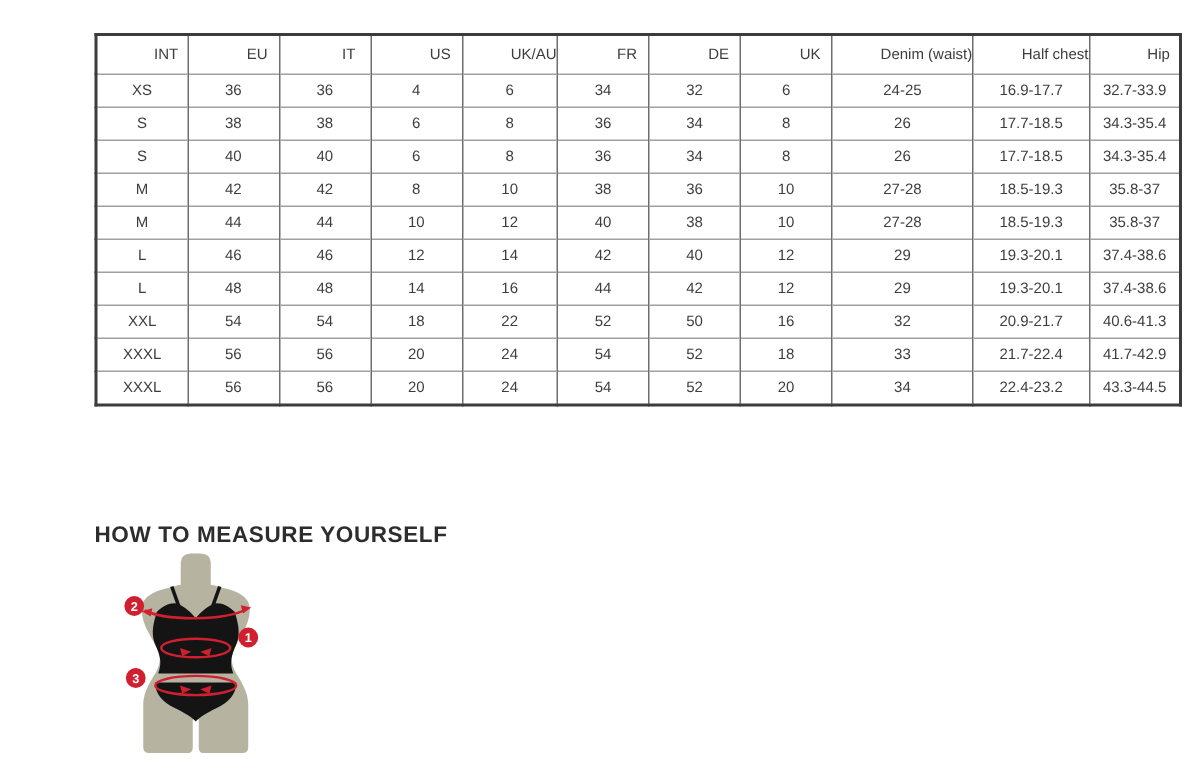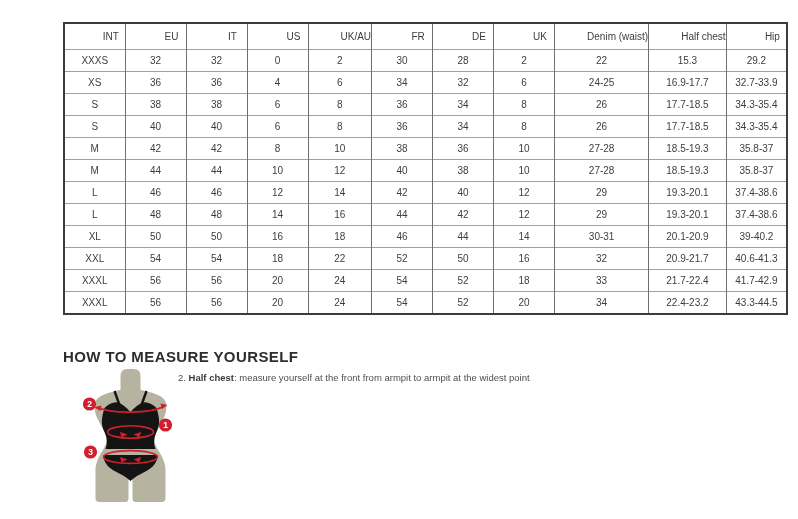--- a/index.html
+++ b/index.html
@@ -61,33 +61,20 @@
         <th>FR</th>
         <th>DE</th>
         <th>UK</th>
         <th>Denim (waist)</th>
         <th>Half chest</th>
         <th>Hip</th>
       </tr>
   </thead>
   <tbody>
       <tr>
-        <td>XXXS</td>
-        <td>32</td>
-        <td>32</td>
-        <td>0</td>
-        <td>2</td>
-        <td>30</td>
-        <td>28</td>
-        <td>2</td>
-        <td>22</td>
-        <td>15.3</td>
-        <td>29.2</td>
-      </tr>
-      <tr>
         <td>XS</td>
         <td>36</td>
         <td>36</td>
         <td>4</td>
         <td>6</td>
         <td>34</td>
         <td>32</td>
         <td>6</td>
         <td>24-25</td>
         <td>16.9-17.7</td>
@@ -163,33 +150,20 @@
         <td>48</td>
         <td>48</td>
         <td>14</td>
         <td>16</td>
         <td>44</td>
         <td>42</td>
         <td>12</td>
         <td>29</td>
         <td>19.3-20.1</td>
         <td>37.4-38.6</td>
-      </tr>
-      <tr>
-        <td>XL</td>
-        <td>50</td>
-        <td>50</td>
-        <td>16</td>
-        <td>18</td>
-        <td>46</td>
-        <td>44</td>
-        <td>14</td>
-        <td>30-31</td>
-        <td>20.1-20.9</td>
-        <td>39-40.2</td>
       </tr>
       <tr>
         <td>XXL</td>
         <td>54</td>
         <td>54</td>
         <td>18</td>
         <td>22</td>
         <td>52</td>
         <td>50</td>
         <td>16</td>
@@ -272,14 +246,13 @@
       <text x="91" y="62" text-anchor="middle" font-size="8.5" font-weight="bold" fill="#ffffff" font-family="Liberation Sans, sans-serif">1</text>
     </g>
     <g>
       <circle cx="16" cy="86" r="6.6" fill="#d0202f"></circle>
       <text x="16" y="89" text-anchor="middle" font-size="8.5" font-weight="bold" fill="#ffffff" font-family="Liberation Sans, sans-serif">3</text>
     </g>
   </svg>
 </div>
 
 <ol class="measure-steps">
-    <li><span>2. </span><b>Half chest</b><span>: measure yourself at the front from armpit to armpit at the widest point</span></li>
   </ol>
 
 </body></html>

